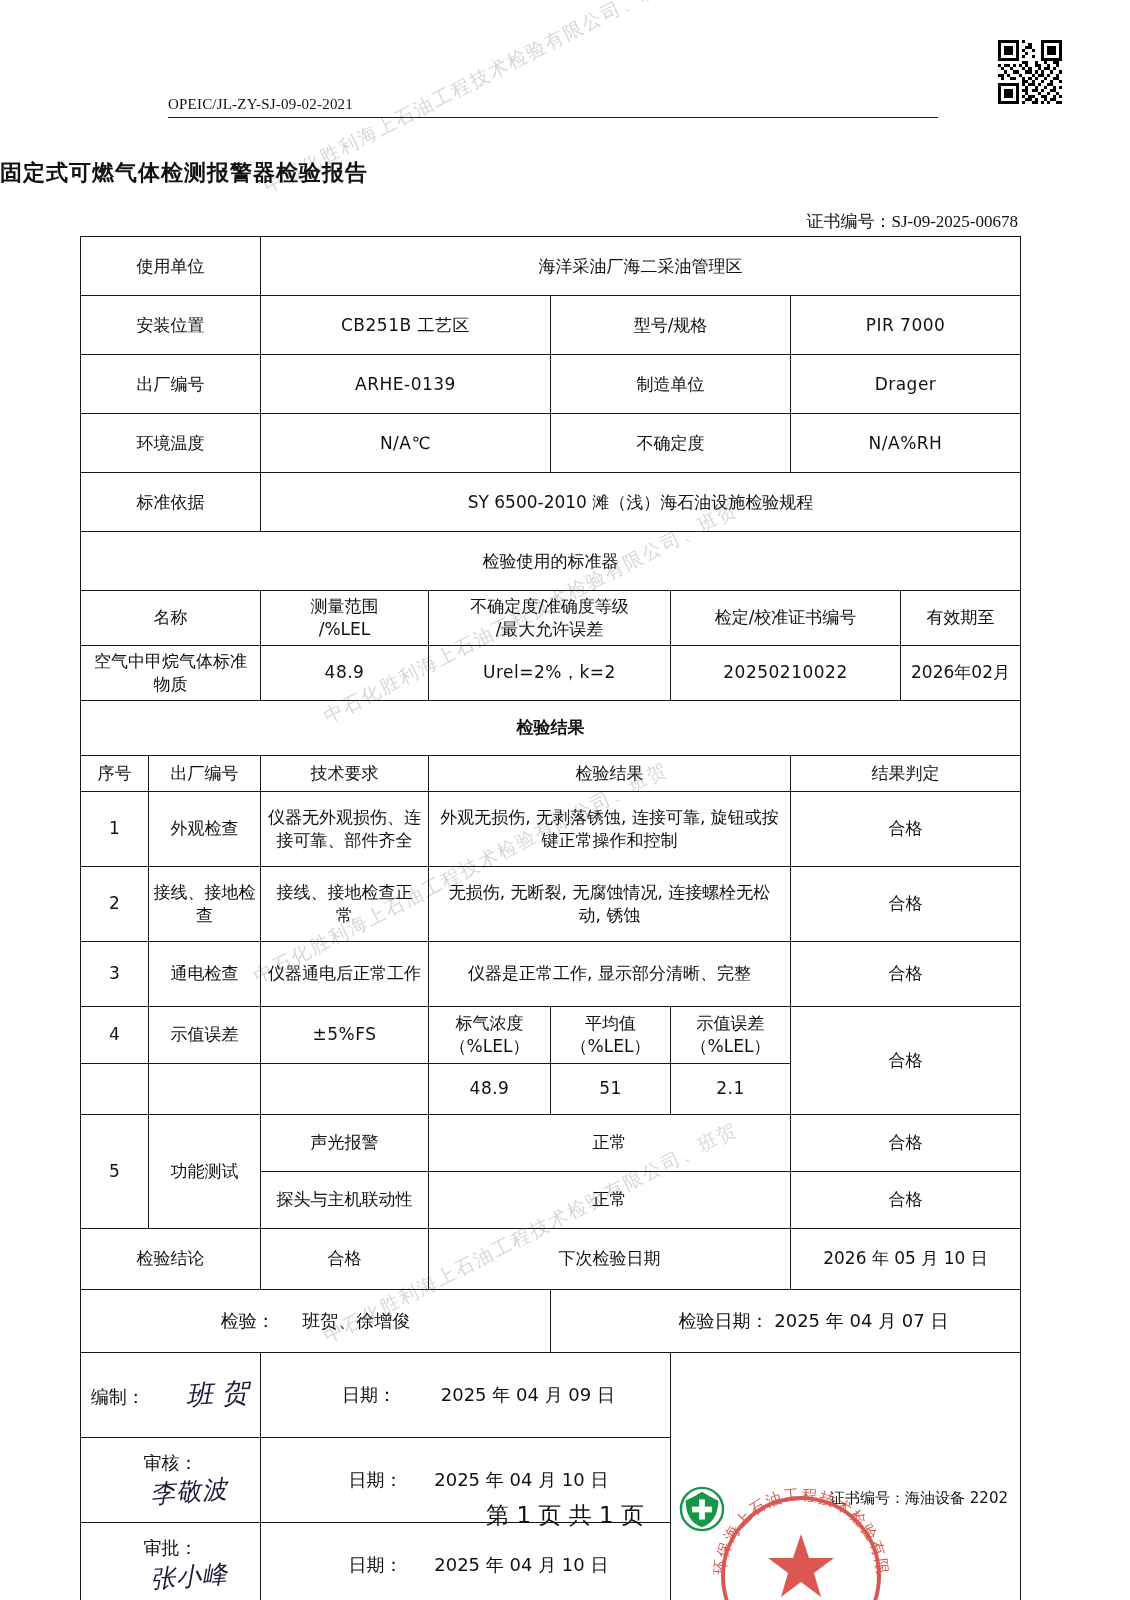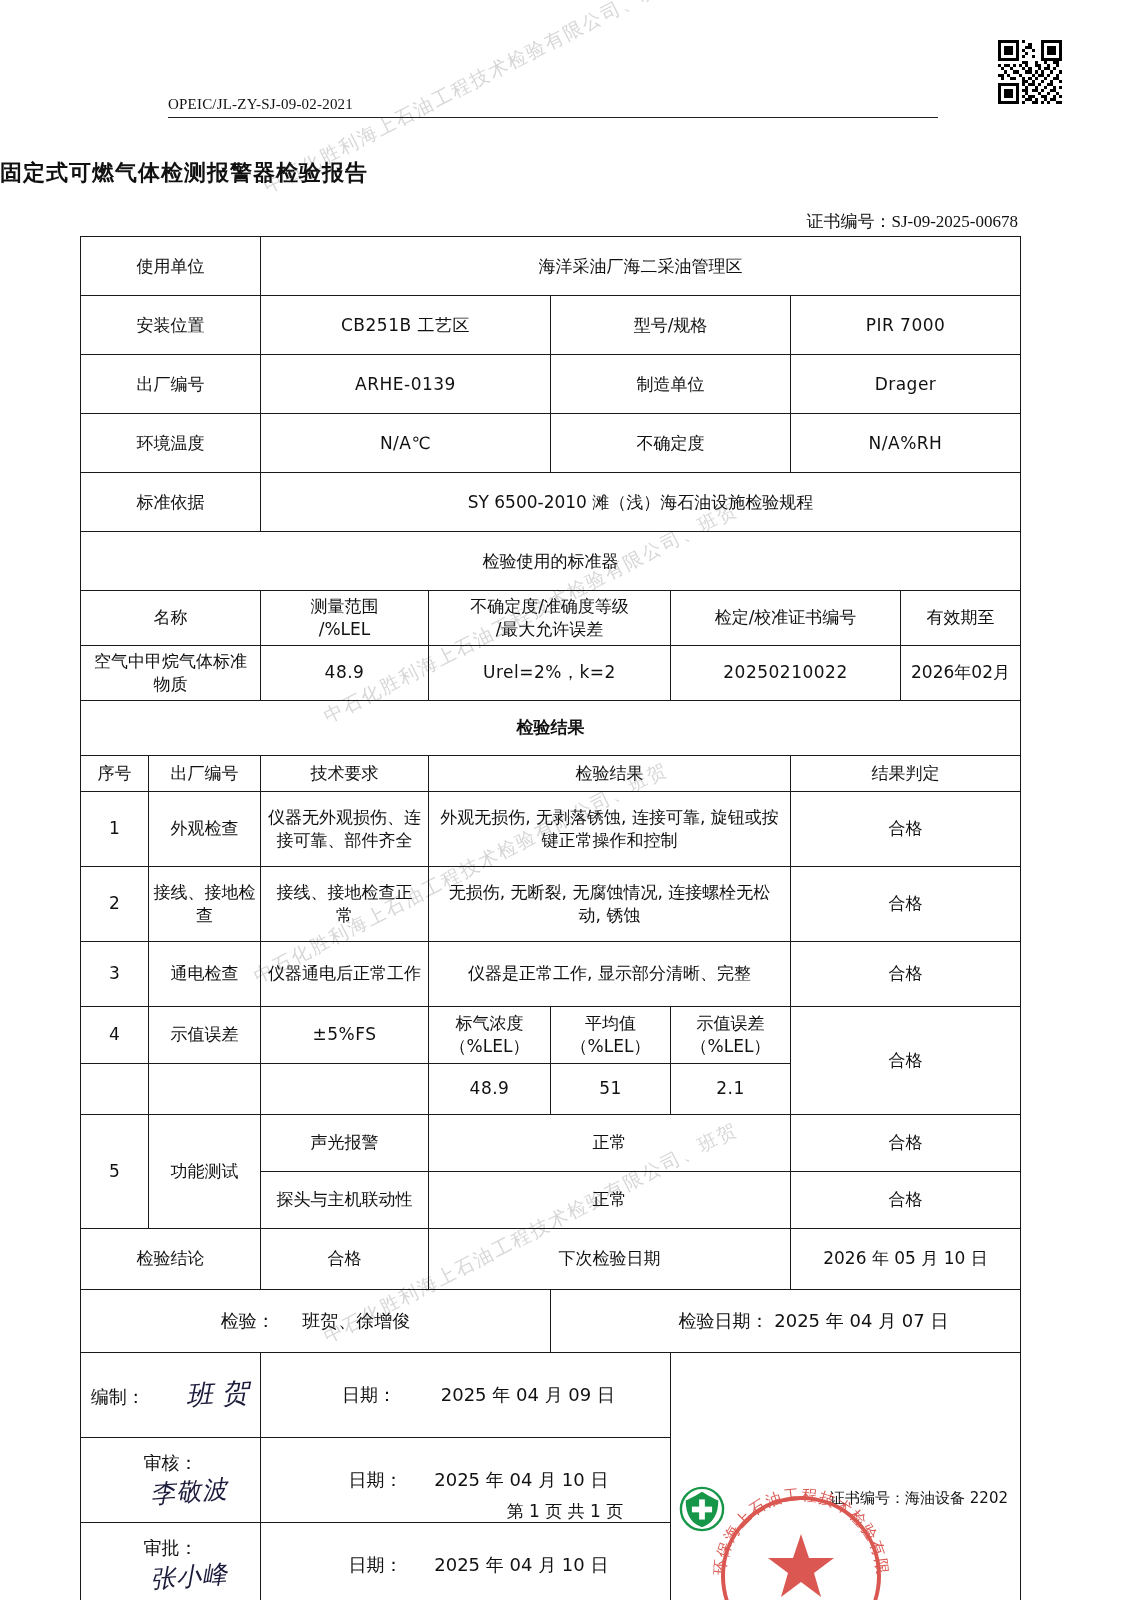--- a/index.html
+++ b/index.html
@@ -152,21 +152,21 @@
     pointer-events: none;
     letter-spacing: 2px;
   }
 
   .footer {
     position: absolute;
     left: 0;
     top: 1500px;
     width: 1130px;
     text-align: center;
-    font-size: 17px;
+    font-size: 23px;
     font-family: "DejaVu Sans", "Liberation Sans", sans-serif;
   }
 </style>
 </head>
 <body>
 
 <div class="page">
 
   <div class="wm" style="left:240px; top:70px;">中石化胜利海上石油工程技术检验有限公司、班贺</div>
   <div class="wm" style="left:300px; top:600px;">中石化胜利海上石油工程技术检验有限公司、班贺</div>

